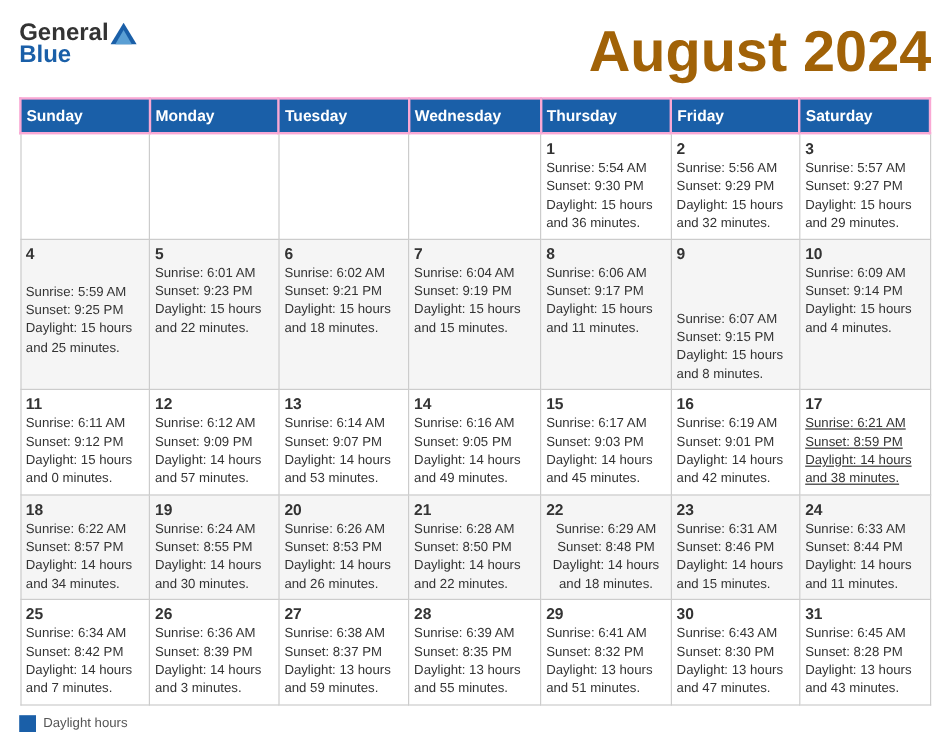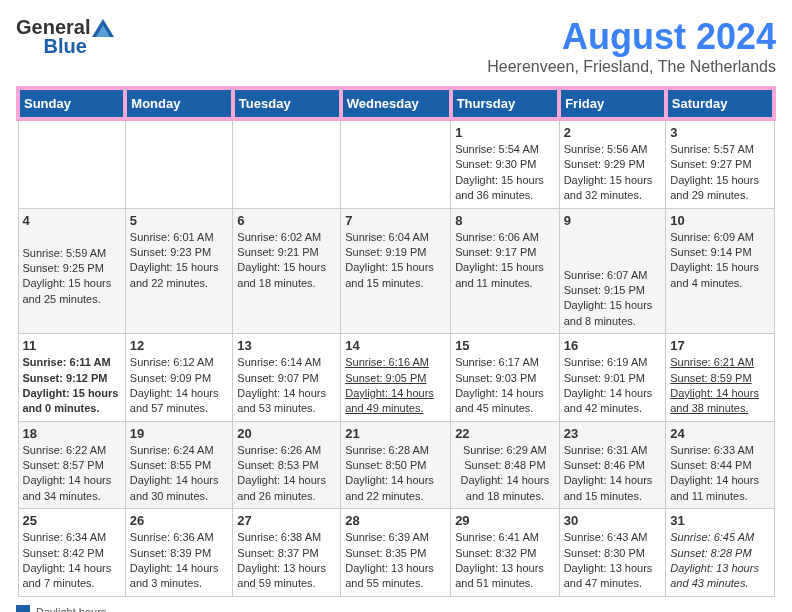--- a/index.html
+++ b/index.html
@@ -12,46 +12,46 @@
     }
     .header {
       display: flex;
       justify-content: space-between;
       align-items: flex-start;
       margin-bottom: 10px;
     }
     .logo {
       display: flex;
       flex-direction: column;
-      align-items: center;
+      align-items: flex-start;
     }
     .title-area {
       text-align: right;
     }
     .month-title {
-      font-size: 36px;
+      font-size: 48px;
       font-weight: bold;
-      color: #3b82f6;
+      color: #a16207;
     }
     .location {
       font-size: 16px;
       color: #555;
     }
     .calendar {
       width: 100%;
       border-collapse: collapse;
       font-size: 11px;
     }
     .calendar thead tr th {
       background-color: #1a5fa8;
       color: #fff;
       padding: 6px 4px;
       text-align: left;
       font-size: 13px;
-      border: 4px solid #f9a8d4;
+      border: 2px solid #f9a8d4;
     }
     .calendar tbody tr td {
       vertical-align: top;
       border: 1px solid #ccc;
       padding: 4px;
       width: 113px;
       min-height: 80px;
       background: #fff;
     }
     .calendar tbody tr:nth-child(even) td {
@@ -94,21 +94,20 @@
       <span style="font-size:20px;font-weight:bold;color:#333;">General</span>
       <svg width="22" height="18" viewBox="0 0 22 18">
         <polygon points="0,18 11,0 22,18" fill="#1a5fa8"></polygon>
         <polygon points="4,18 11,6 18,18" fill="#5a9fd4"></polygon>
       </svg>
     </div>
     <span style="font-size:20px;font-weight:bold;color:#1a5fa8;margin-top:-4px;">Blue</span>
   </div>
   <div class="title-area">
     <div class="month-title">August 2024</div>
-    <div class="location">Heerenveen, Friesland, The Netherlands</div>
   </div>
 </div>
 
 <table class="calendar">
   <thead>
     <tr>
     <th>Sunday</th>
         <th>Monday</th>
         <th>Tuesday</th>
         <th>Wednesday</th>
@@ -192,42 +191,42 @@
           <div class="day-num">10</div>
           <div class="day-info" style="white-space: pre-line;">Sunrise: 6:09 AM
 Sunset: 9:14 PM
 Daylight: 15 hours
 and 4 minutes.</div>
         </td>
       </tr>
       <tr>
         <td>
           <div class="day-num">11</div>
-          <div class="day-info" style="white-space: pre-line; font-weight: bold;">Sunrise: 6:11 AM
+          <div class="day-info" style="white-space: pre-line;">Sunrise: 6:11 AM
 Sunset: 9:12 PM
 Daylight: 15 hours
 and 0 minutes.</div>
         </td>
         <td>
           <div class="day-num">12</div>
           <div class="day-info" style="white-space: pre-line;">Sunrise: 6:12 AM
 Sunset: 9:09 PM
 Daylight: 14 hours
 and 57 minutes.</div>
         </td>
         <td>
           <div class="day-num">13</div>
           <div class="day-info" style="white-space: pre-line;">Sunrise: 6:14 AM
 Sunset: 9:07 PM
 Daylight: 14 hours
 and 53 minutes.</div>
         </td>
         <td>
           <div class="day-num">14</div>
-          <div class="day-info" style="white-space: pre-line; text-decoration: underline;">Sunrise: 6:16 AM
+          <div class="day-info" style="white-space: pre-line;">Sunrise: 6:16 AM
 Sunset: 9:05 PM
 Daylight: 14 hours
 and 49 minutes.</div>
         </td>
         <td>
           <div class="day-num">15</div>
           <div class="day-info" style="white-space: pre-line;">Sunrise: 6:17 AM
 Sunset: 9:03 PM
 Daylight: 14 hours
 and 45 minutes.</div>
@@ -336,21 +335,21 @@
         </td>
         <td>
           <div class="day-num">30</div>
           <div class="day-info" style="white-space: pre-line;">Sunrise: 6:43 AM
 Sunset: 8:30 PM
 Daylight: 13 hours
 and 47 minutes.</div>
         </td>
         <td>
           <div class="day-num">31</div>
-          <div class="day-info" style="white-space: pre-line; font-style: italic;">Sunrise: 6:45 AM
+          <div class="day-info" style="white-space: pre-line;">Sunrise: 6:45 AM
 Sunset: 8:28 PM
 Daylight: 13 hours
 and 43 minutes.</div>
         </td>
       </tr>
     </tbody>
 </table>
 
 <div class="legend">
   <div class="legend-box"></div>

